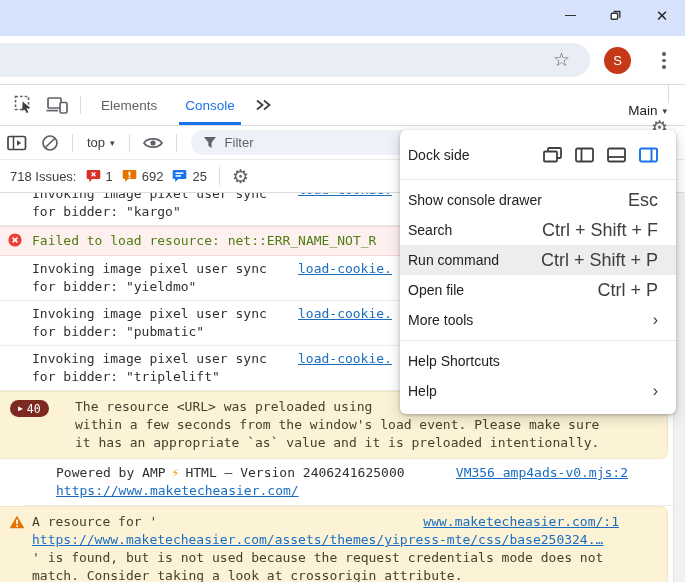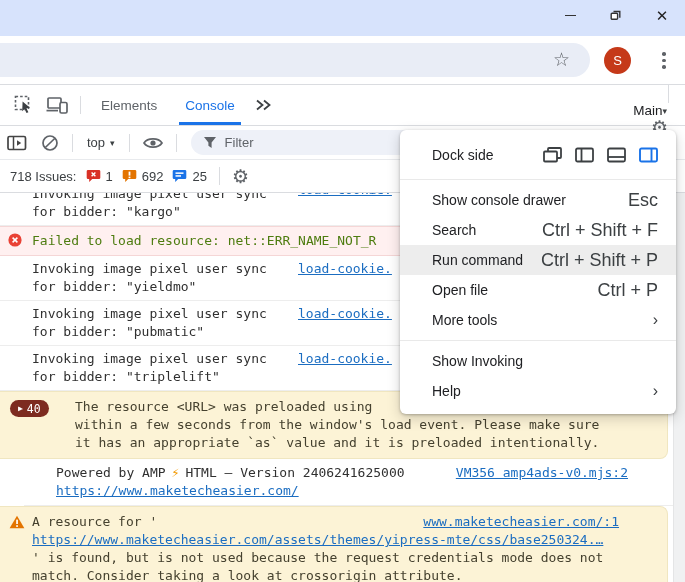--- a/index.html
+++ b/index.html
@@ -22,21 +22,21 @@
 
   
   .tabbar { height:41px; border-bottom:1px solid #dadce0; display:flex; align-items:center; padding:0 10px 0 8px; background:#fff; }
   .tb-icon { display:flex; align-items:center; justify-content:center; padding:0 6px; }
   .vsep { width:1px; height:18px; background:#dadce0; margin:0 6px; }
   .tab { font-size:13.5px; color:#5f6368; padding:0 6px; margin:0 8px; height:40px; display:flex; align-items:center; position:relative; }
   .tab.active { color:#1a73e8; }
   .tab.active::after { content:""; position:absolute; left:0; right:0; bottom:0; height:3px; background:#1a73e8; }
   .count-group { display:flex; align-items:center; gap:5px; margin:0 8px; color:#3c4043; font-size:13px; }
   .right-cluster { margin-left:auto; display:flex; align-items:flex-end;flex-direction:column; }
-  .mainsel { display:flex; align-items:center; color:#202124; font-size:13.5px; margin:0 8px; }
+  .mainsel { display:flex; align-items:center; gap:5px; color:#202124; font-size:13.5px; margin:0 8px; }
   .caret { font-size:9px; color:#3c4043; }
   .gear { font-size:19px; color:#5f6368; line-height:1; padding:0 7px; }
   .dt-kebab { display:flex; flex-direction:column; gap:2.6px; padding:0 10px; }
   .dt-kebab i { width:3px; height:3px; border-radius:50%; background:#5f6368; }
   .dt-close { font-size:15px; color:#3c4043; padding:0 6px; }
 
   
   .consolebar { height:34px; border-bottom:1px solid #e8eaed; display:flex; align-items:center; padding:0 0; background:#fff; }
   .ct-icon { display:flex; align-items:center; padding:0 7px; }
   .ctx-sel { display:flex; align-items:center; gap:5px; font-size:13px; color:#3c4043; margin:0 8px; }
@@ -66,21 +66,21 @@
   .warn-badge .tri { font-size:8px; line-height:1; }
   .row-amp { padding-top:5px; padding-bottom:5px;margin-left:24px; }
   .bolt { color:#f29900; margin:0 6px; }
   .row-preload { padding:6px 8px 6px 32px; border-bottom:none; }
   .warn-ic { position:absolute; left:9px; top:8px; }
   .scrolltrack { position:absolute; right:0; top:0; bottom:0; width:12px; background:#f0f1f2; border-left:1px solid #e4e5e6; }
 
   
   .menu { position:absolute; left:400px; top:130px; width:276px; height:284px; background:#fff; border-radius:6px; z-index:20;
           box-shadow:0 1px 3px rgba(0,0,0,.25), 0 4px 14px rgba(0,0,0,.18); padding:6px 0; font-size:14px; color:#202124; }
-  .mi { height:30px; display:flex; align-items:center; padding:0 18px 0 32px; cursor:default; }
+  .mi { height:30px; display:flex; align-items:center; padding:0 18px 0 8px; cursor:default; }
   .mi.dock { height:38px; }
   .mi .sc { margin-left:auto; font-size:18px; color:#3c4043; }
   .mi .chev { margin-left:auto; font-size:16px; color:#3c4043; line-height:1; }
   .mi.hl { background:#ededed; }
   .msep { height:1px; background:#e9e9e9; margin:5px 0; }
   .dock-icons { margin-left:auto; display:flex; align-items:center; gap:13px; }
 </style>
 </head>
 <body>
 
@@ -359,19 +359,19 @@
   <div class="mi">
     <span>Open file</span>
     <span class="sc">Ctrl + P</span>
   </div>
   <div class="mi">
     <span>More tools</span>
     <span class="chev">›</span>
   </div>
   <div class="msep"></div>
   <div class="mi">
-    <span>Show Invoking</span>
+    <span>Help Shortcuts</span>
   </div>
   <div class="mi">
     <span>Help</span>
     <span class="chev">›</span>
   </div>
 </div>
 
 </body></html>

